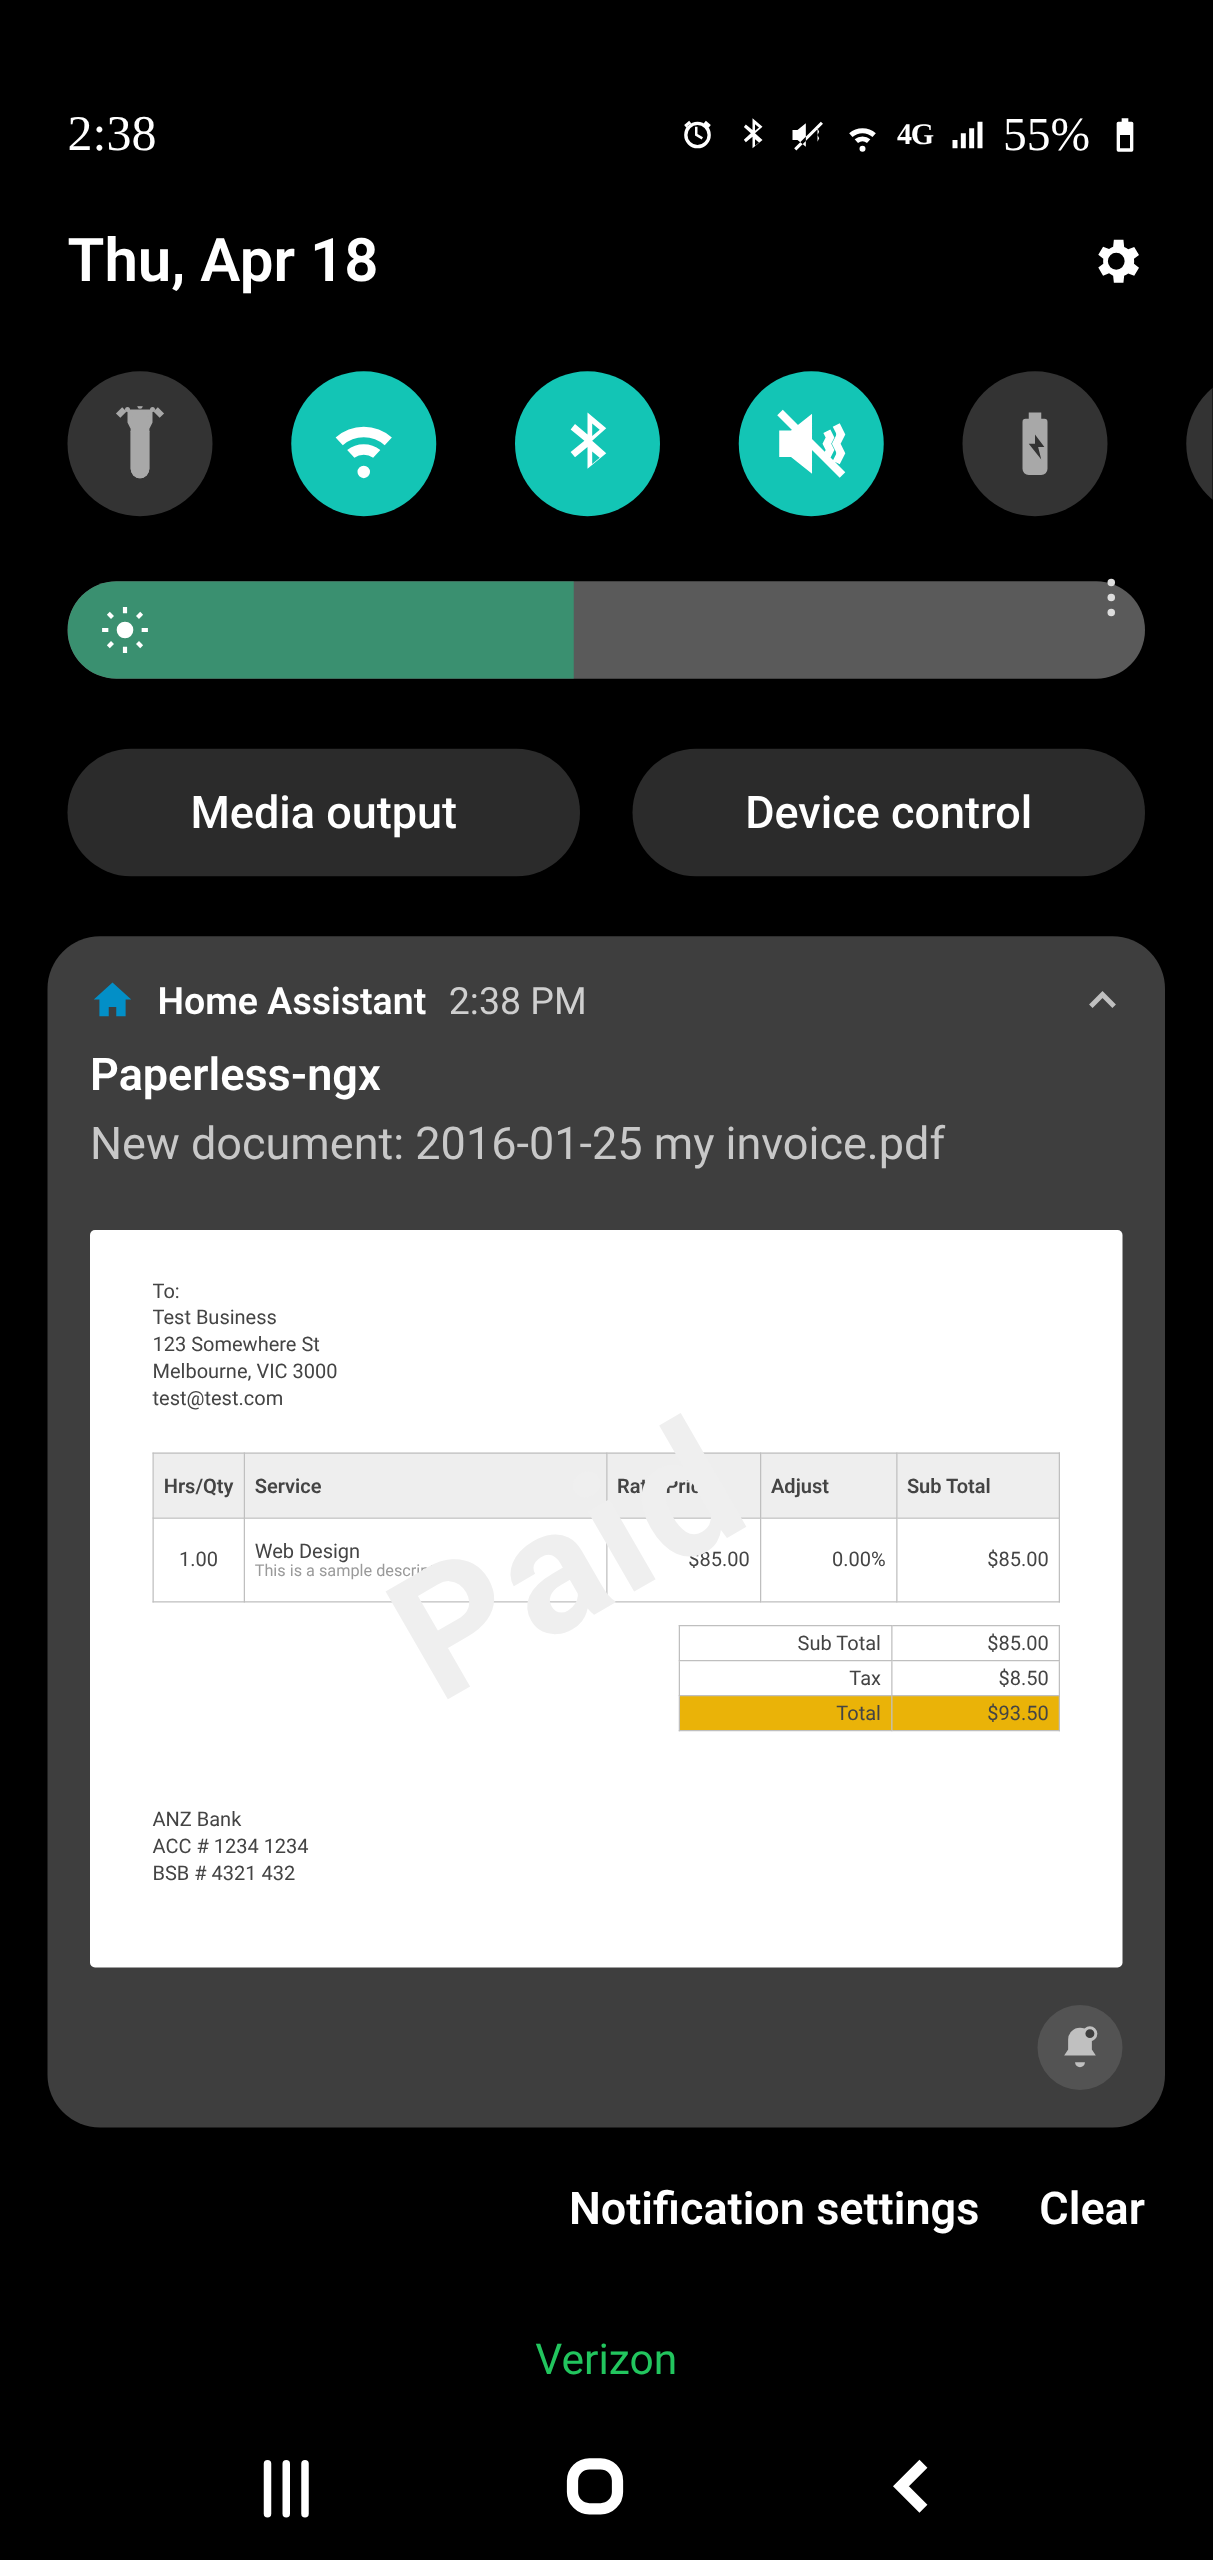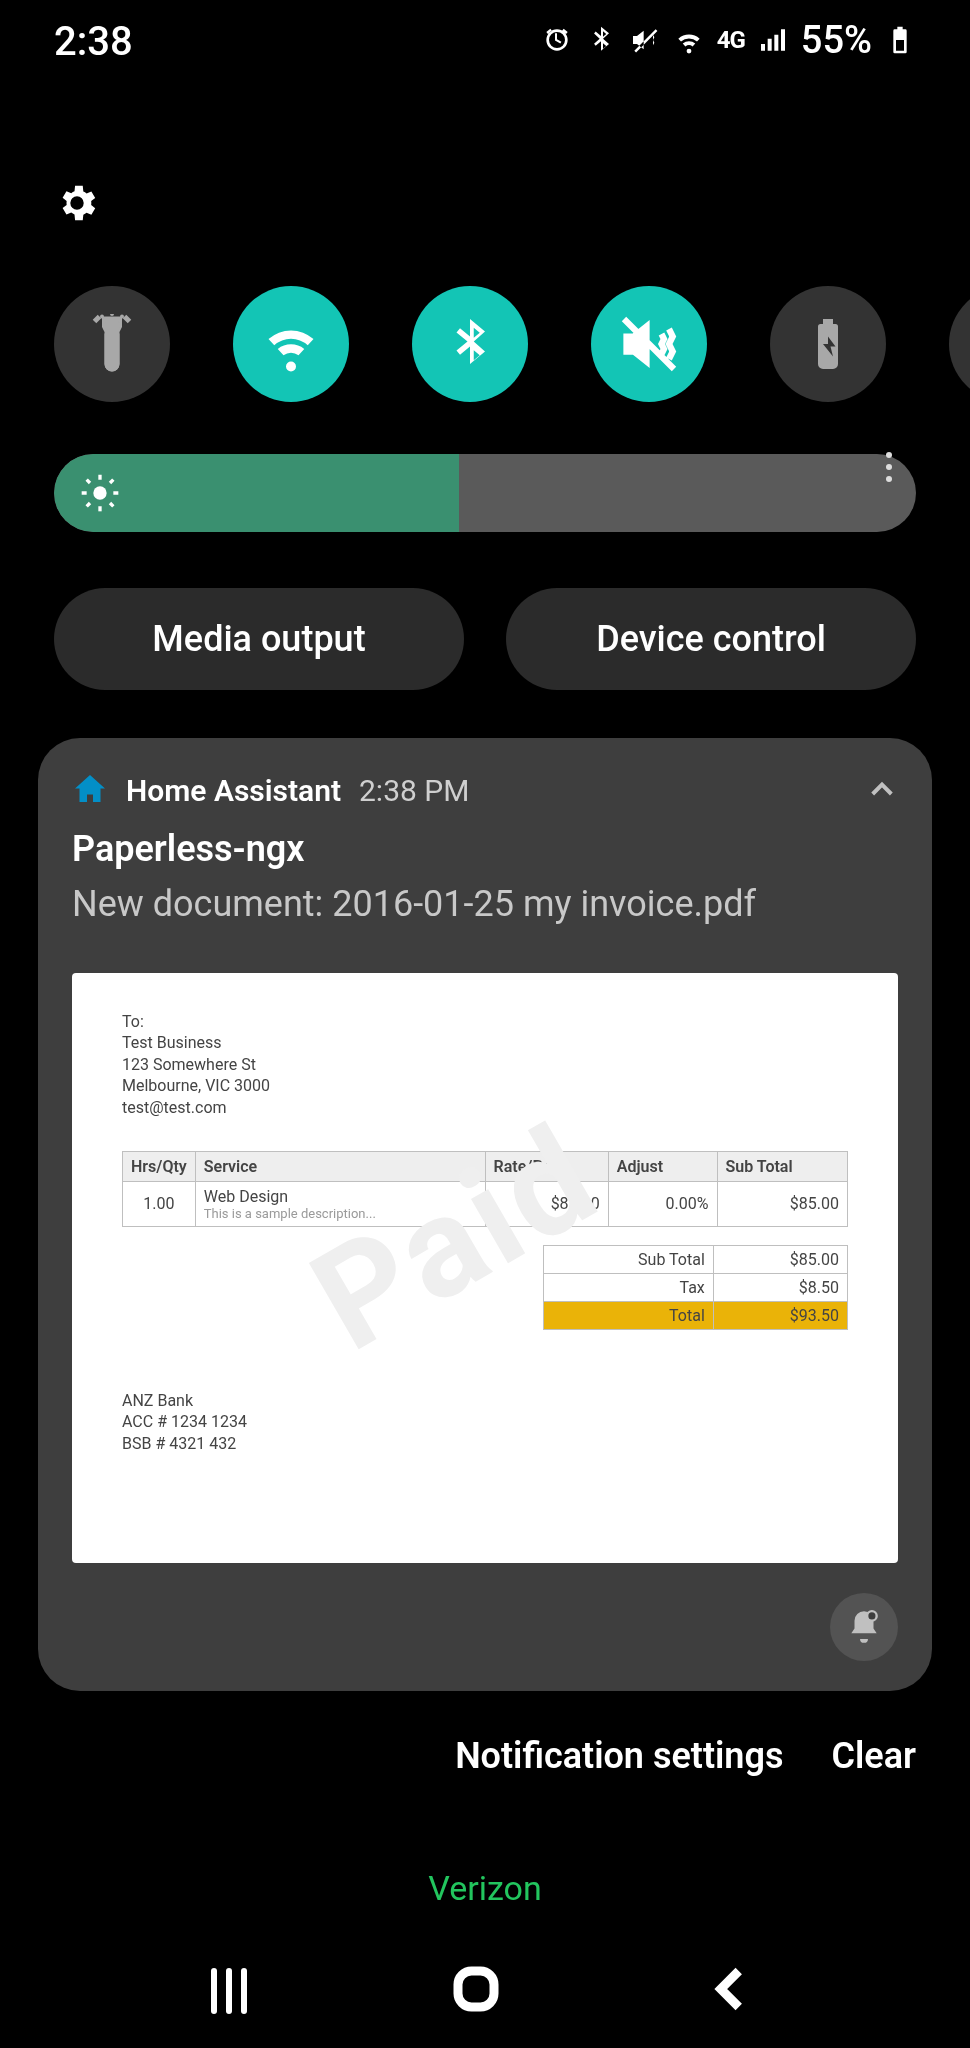--- a/index.html
+++ b/index.html
@@ -1,21 +1,21 @@
 <!DOCTYPE html>
 <html><head>
 <meta charset="utf-8">
 <style>
   * { margin: 0; padding: 0; box-sizing: border-box; }
   html, body { width: 970px; height: 2048px; background: #000; font-family: -apple-system, Roboto, "Segoe UI", sans-serif; color: #fff; overflow: hidden; }
 
   
   .status-bar {
-    display: flex; justify-content: space-between; align-items: flex-start;
-    padding: 18px 54px 0 54px; height: 130px; font-size: 40px; font-weight: 500;
+    display: flex; justify-content: space-between; align-items: flex-end;
+    padding: 18px 54px 0 54px; height: 130px; font-size: 40px; font-weight: 500; font-family: Liberation Serif, serif;
   }
   .status-right { display: flex; align-items: center; gap: 12px; }
   .status-icon { width: 32px; height: 32px; display:inline-flex; align-items:center; justify-content:center; }
   .status-icon svg { width: 100%; height: 100%; fill: #fff; }
   .icon-4g { font-size: 24px; font-weight:700; letter-spacing:-1px; display:flex; flex-direction:column; line-height:0.6; }
 
   
   .date-row { display:flex; justify-content:space-between; align-items:center; padding: 50px 54px 0 54px; }
   .date-text { font-size: 48px; font-weight: 600; }
   .gear { width: 46px; height: 46px; }
@@ -60,21 +60,21 @@
   .chev { position:absolute; right:0; width:32px; height:32px; }
   .chev svg { stroke:#c0c0c0; fill:none; stroke-width:3; }
   .notif-title { font-size: 36px; font-weight:600; margin-top: 20px; }
   .notif-body  { font-size: 36px; color:#c8c8c8; margin-top: 10px; line-height:1.35; }
 
   
   .doc-preview { background:#fff; color:#444; border-radius:4px; margin-top: 44px;
                  padding: 38px 50px 50px 50px; font-size: 17px; position:relative; height:590px; }
   .doc-to { font-size:16px; line-height:1.35; }
   .doc-table { width:100%; border-collapse:collapse; margin-top:32px; font-size:16px; }
-  .doc-table th, .doc-table td { border:1px solid #bfbfbf; padding:5px 8px; }
+  .doc-table th, .doc-table td { border:1px solid #bfbfbf; padding:16px 8px; }
   .doc-table th { background:#eee; font-weight:600; text-align:left; }
   .doc-table td { text-align:right;margin-top:40px; }
   .doc-table td.left, .doc-table th.left { text-align:left; }
   .doc-table td.desc small { color:#9a9a9a; font-size:13px; display:block; }
   .doc-summary { width: 42%; margin-left:auto; margin-top:18px; border-collapse:collapse; font-size:16px; }
   .doc-summary td { border:1px solid #bfbfbf; padding:4px 8px; text-align:right; }
   .doc-summary tr.total td { background:#eab308; font-weight:400; }
   .doc-bank { margin-top:60px; font-size:16px; line-height:1.35; }
   .watermark {
     position:absolute; top:45%; left:50%; transform:translate(-60%,-50%) rotate(-30deg);
@@ -136,20 +136,21 @@
     <span style="font-size:38px;">55%</span>
     <span class="status-icon">
         <svg viewBox="0 0 24 24">
           <path d="M16 4h-2V2h-4v2H8a1 1 0 0 0-1 1v16a1 1 0 0 0 1 1h8a1 1 0 0 0 1-1V5a1 1 0 0 0-1-1zm-1 16H9v-8h6z" fill="#fff"></path>
         </svg>
       </span>
   </div>
 </div>
 
 <div class="date-row">
+  <div class="date-text">Thu, Apr 18</div>
   <div class="gear">
     <svg viewBox="0 0 24 24" fill="#fff">
         <path d="M19.4 13a7.5 7.5 0 0 0 0-2l2.1-1.6-2-3.4-2.5 1a7.4 7.4 0 0 0-1.7-1L15 3h-4l-.3 2.9a7.4 7.4 0 0 0-1.7 1l-2.5-1-2 3.4L6.6 11a7.5 7.5 0 0 0 0 2l-2.1 1.6 2 3.4 2.5-1a7.4 7.4 0 0 0 1.7 1L11 21h4l.3-2.9a7.4 7.4 0 0 0 1.7-1l2.5 1 2-3.4zM12 15.5A3.5 3.5 0 1 1 15.5 12 3.5 3.5 0 0 1 12 15.5z"></path>
       </svg>
   </div>
 </div>
 
 <div class="toggle-row">
   <div class="toggle off">
       <svg viewBox="0 0 24 24">

